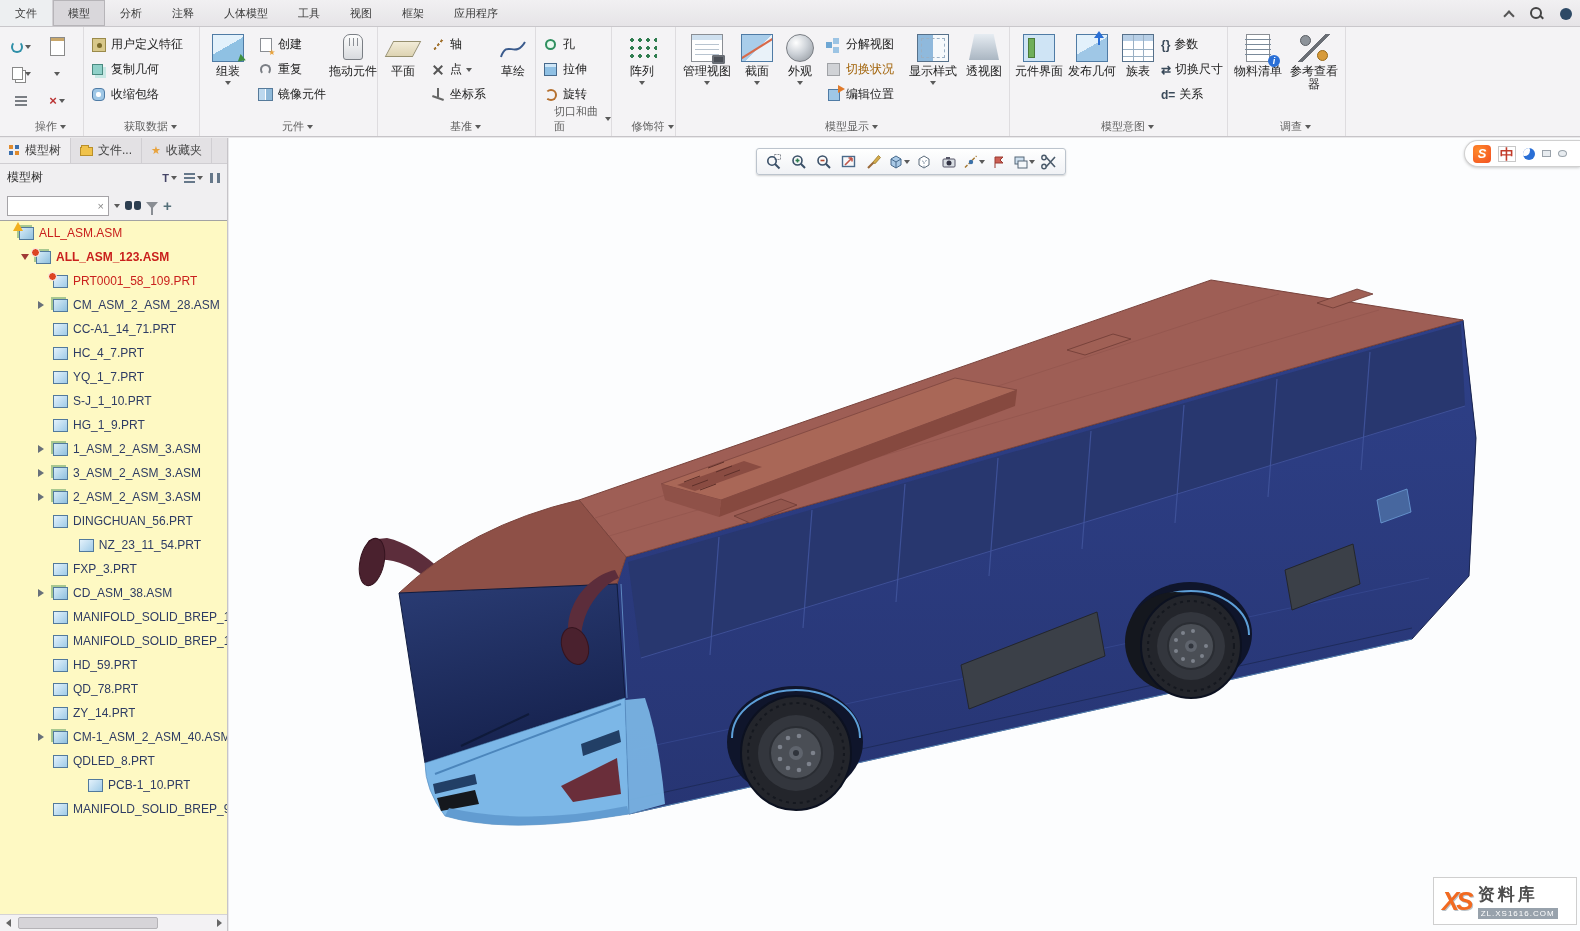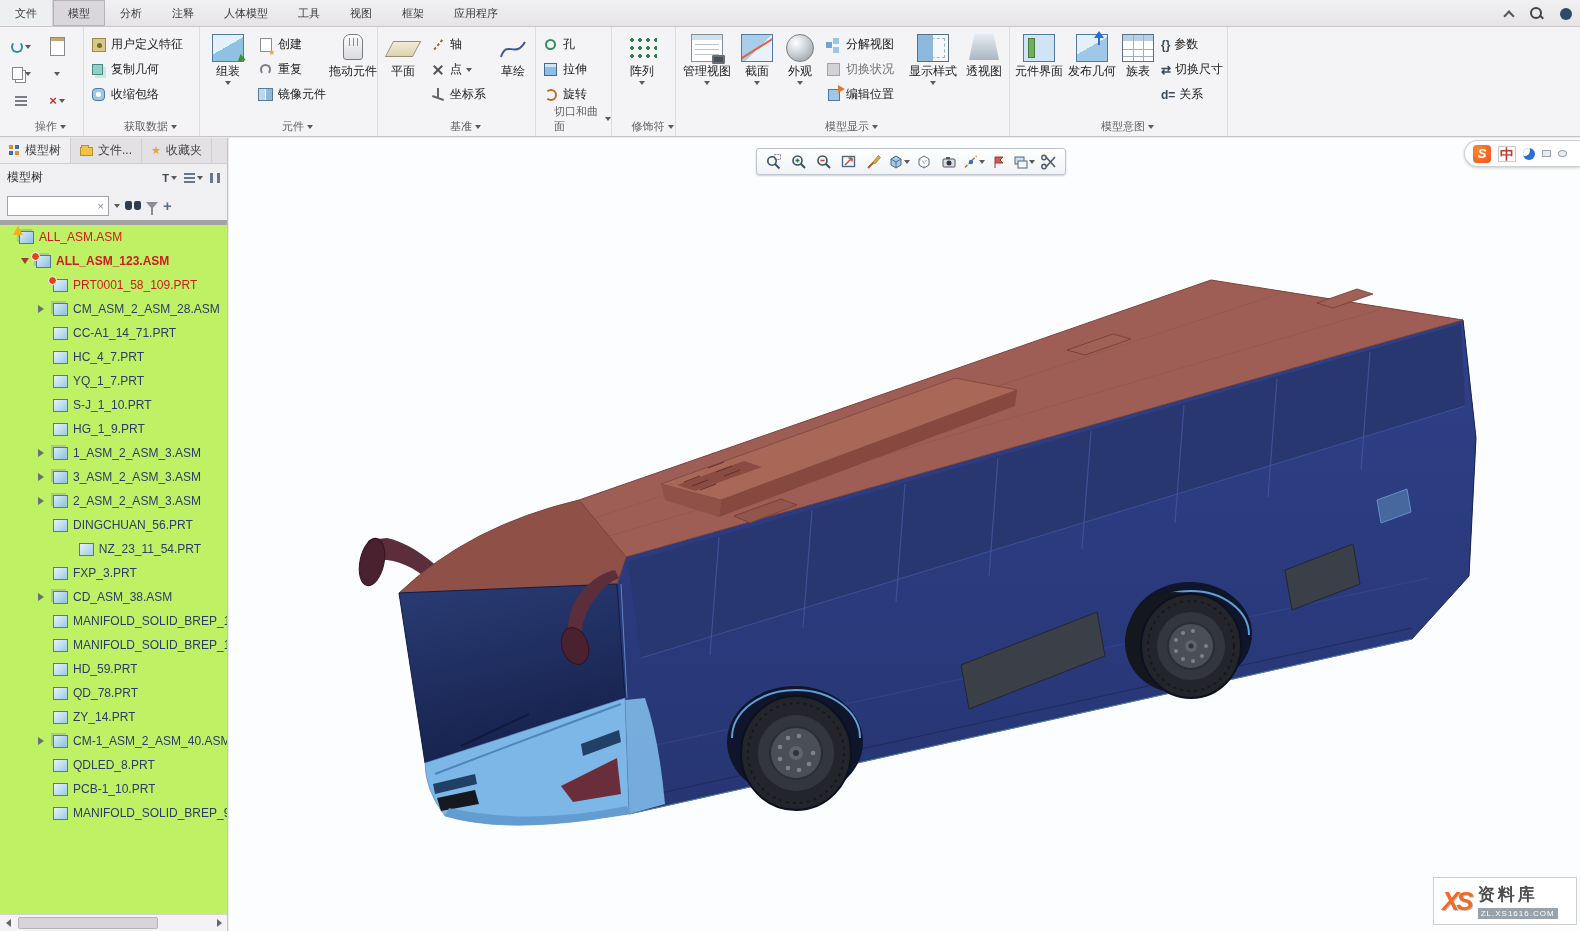--- a/index.html
+++ b/index.html
@@ -23,21 +23,21 @@
 
   
   .ribbon { position:absolute; top:27px; left:0; width:1580px; height:110px;
     background:#f4f3f5; border-bottom:1px solid #c6c4c8; display:flex; z-index:5; }
   .rgroup { position:relative; height:100%; border-right:1px solid #dedcdf; padding:3px 3px 17px 3px; display:flex; gap:1px; flex:none; }
   .rgroup-label { position:absolute; bottom:2px; left:18px; right:0; display:flex; justify-content:center; align-items:center; gap:3px; font-size:11px; color:#5f5f5f; }
   .dd { width:0; height:0; border-left:3px solid transparent; border-right:3px solid transparent; border-top:4px solid #5a5a5a; display:inline-block; flex:none; }
   .big-btn { display:flex; flex-direction:column; align-items:center; justify-content:flex-start; padding:4px 1px 0; gap:3px; font-size:12px; color:#222; text-align:center; line-height:13px; flex:none; }
   .small-col { display:flex; flex-direction:column; padding-top:2px; flex:none; }
   .small-btn { display:flex; align-items:center; gap:4px; height:25px; padding:0 3px; font-size:12px; color:#222; white-space:nowrap; }
-  .small-btn.disabled { color:#737373; }
+  .small-btn.disabled { color:#a16207; }
   .i32 { width:32px; height:28px; display:inline-block; position:relative; flex:none; }
   .ic16 { width:17px; height:17px; display:inline-flex; align-items:center; justify-content:center; flex:none; position:relative; }
   .tx-ico { font-size:12px; font-weight:bold; color:#3a4a5a; flex:none; }
 
   .ops-grid { display:grid; grid-template-columns:36px 36px; grid-auto-rows:27px; padding-top:3px; }
   .opbtn { display:flex; align-items:center; justify-content:center; gap:2px; }
   .ic-regen { width:12px; height:12px; border:2px solid #2e8fa8; border-radius:50%; border-top-color:transparent; }
   .ic-paste { width:15px; height:19px; background:#fff; border:1px solid #8a8a8a; box-shadow:inset 0 3px 0 #c9a76a; }
   .ic-copy { width:11px; height:13px; background:#fff; border:1px solid #888; box-shadow:3px 3px 0 -1px #fff, 3px 3px 0 0 #888; }
   .ic-delete { color:#b33; font-weight:bold; font-size:13px; line-height:13px; }
@@ -126,21 +126,21 @@
   .search-box { width:102px; height:20px; border:1px solid #a5a3a7; background:#fff; display:flex; align-items:center; }
   .search-box input { border:none; outline:none; width:80px; height:16px; font-size:11px; padding-left:3px; font-family:inherit; }
   .search-clear { margin-left:auto; font-size:11px; color:#888; padding:0 4px; }
   .pi-binoc { position:relative; width:16px; height:12px; }
   .pi-binoc::before, .pi-binoc::after { content:""; position:absolute; top:1px; width:7px; height:9px; background:#2c3e50; border-radius:2px 2px 3px 3px; }
   .pi-binoc::before { left:0; } .pi-binoc::after { right:0; }
   .pi-funnel { width:0; height:0; border-left:6px solid transparent; border-right:6px solid transparent; border-top:7px solid #8a8e94; position:relative; }
   .pi-funnel::after { content:""; position:absolute; left:-1px; top:-1px; width:2px; height:7px; background:#8a8e94; }
   .pi-plus { font-size:15px; font-weight:bold; color:#55707a; line-height:15px; }
 
-  .tree-wrap { position:absolute; top:82px; left:0; right:0; bottom:17px; background:#bef264; overflow:hidden; border-top:5px solid #a3a3a3; }
+  .tree-wrap { position:absolute; top:82px; left:0; right:0; bottom:17px; background:#fef9c3; overflow:hidden; border-top:1px solid #a3a3a3; }
   .trow { height:24px; display:flex; align-items:center; gap:5px; font-size:12px; color:#2e3c64; white-space:nowrap; overflow:hidden; }
   .trow.red .tlabel { color:#c9201d; }
   .trow.bold .tlabel { font-weight:bold; }
   .arrow { width:10px; height:12px; flex:none; display:flex; align-items:center; }
   .arrow.closed::before { content:""; width:0; height:0; border-left:6px solid #68707a; border-top:4px solid transparent; border-bottom:4px solid transparent; }
   .arrow.open::before { content:""; width:0; height:0; border-top:6px solid #a03a34; border-left:4px solid transparent; border-right:4px solid transparent; }
   .node-icon { width:15px; height:13px; flex:none; position:relative; }
   .node-icon.asm { background:linear-gradient(135deg,#d8ecf8,#8fc0de); border:1px solid #527a9c; box-shadow:-2px -2px 0 0 #a8c890; }
   .node-icon.prt { background:linear-gradient(135deg,#e4f2fb,#9fcbe8); border:1px solid #527a9c; }
   .badge { position:absolute; z-index:2; }
@@ -476,20 +476,36 @@
             <span class="tx-ico">d=</span>
             <span>关系</span>
           </div>
       </div>
       <div class="rgroup-label">
           <span>模型意图</span>
           <span class="dd"></span>
         </div>
     </div>
 
+    <div class="rgroup" style="width:118px">
+      <div class="big-btn" style="width:54px">
+        <span class="i32" style="display:flex;justify-content:center">
+            <span class="i-bom"></span>
+          </span>
+        <span>物料清单</span>
+      </div>
+      <div class="big-btn" style="width:56px">
+        <span class="i32 i-refviewer"></span>
+        <span>参考查看器</span>
+      </div>
+      <div class="rgroup-label">
+          <span>调查</span>
+          <span class="dd"></span>
+        </div>
+    </div>
 
     <div style="flex:1"></div>
   </div>
 
   <div class="main">
 
     <div class="sidebar">
       <div class="panel-tabs">
         <div class="ptab active">
             <span class="pi-tree"></span>
@@ -668,21 +684,21 @@
     <span class="node-icon asm"></span>
     <span class="tlabel">CM-1_ASM_2_ASM_40.ASM</span>
   </div>
 
   <div class="trow" style="padding-left: 38px;">
     <span class="arrow none"></span>
     <span class="node-icon prt"></span>
     <span class="tlabel">QDLED_8.PRT</span>
   </div>
 
-  <div class="trow" style="padding-left: 38px;">
+  <div class="trow" style="padding-left: 38px; margin-left: 35px;">
     <span class="arrow none"></span>
     <span class="node-icon prt"></span>
     <span class="tlabel">PCB-1_10.PRT</span>
   </div>
 
   <div class="trow" style="padding-left: 38px;">
     <span class="arrow none"></span>
     <span class="node-icon prt"></span>
     <span class="tlabel">MANIFOLD_SOLID_BREP_9</span>
   </div>

